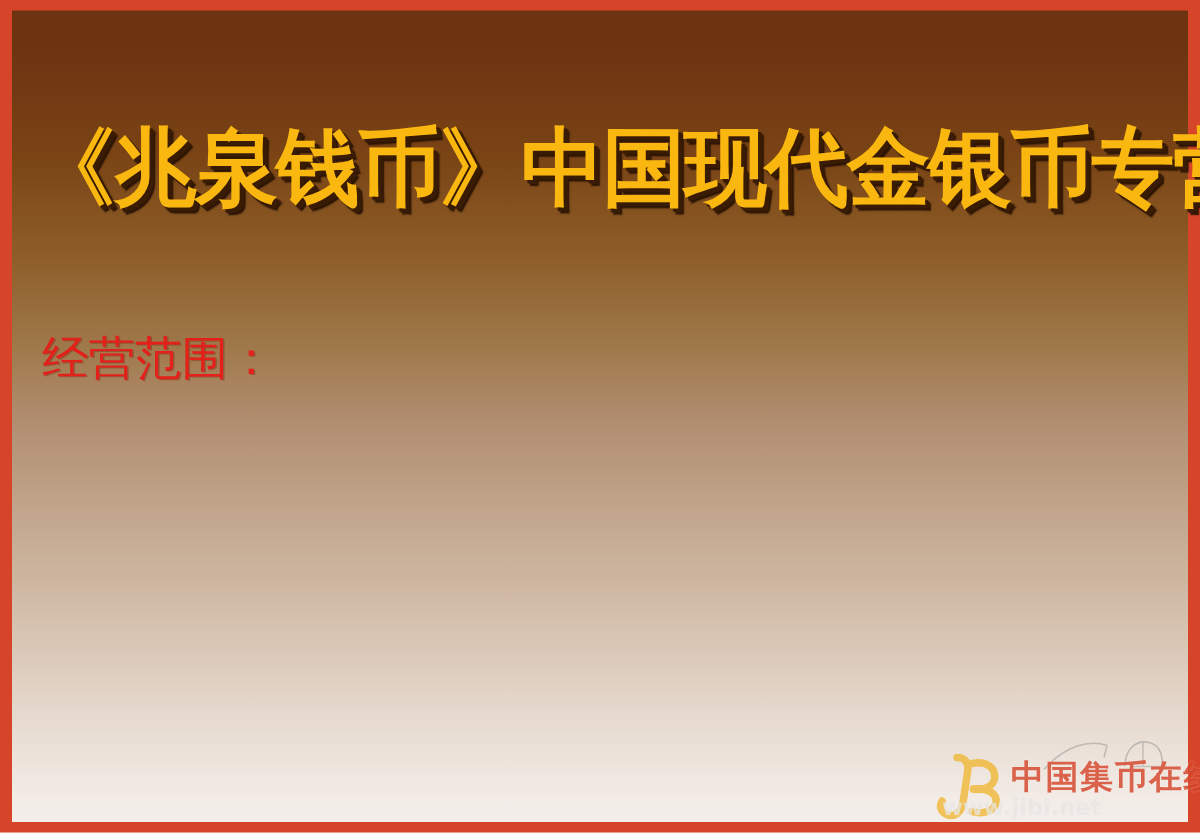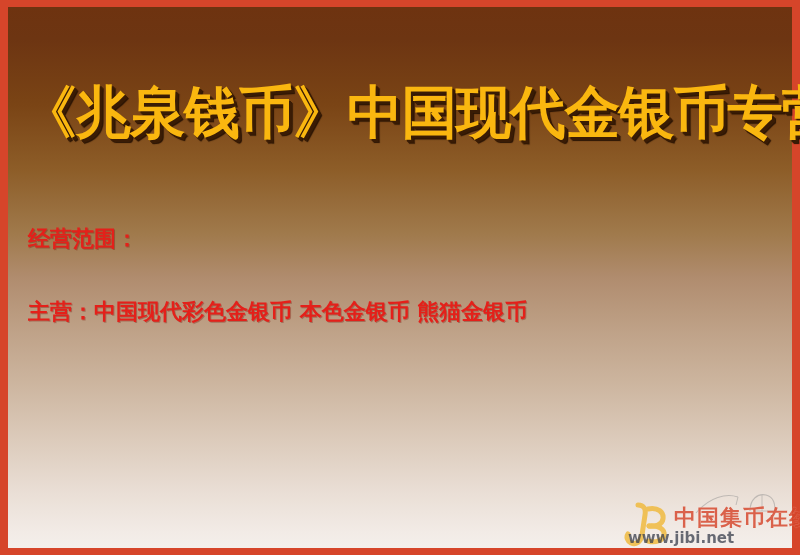--- a/index.html
+++ b/index.html
@@ -72,22 +72,22 @@
        3px 3px 0 #3a1c05,
        4px 4px 1px #2a1404,
        1px 1px 0 #7a4a08;
   }
   
   .body-line {
     position: absolute;
     left: 28px;
     z-index: 5;
     color: #e4201a;
-    font-size: 22px;
-    font-weight: bold;
+    font-size: 31px;
+    font-weight: normal;
     line-height: 34px;
     white-space: nowrap;
     font-family: "DejaVu Sans", "Liberation Sans", sans-serif;
     text-shadow: 1px 1px 0 rgba(120,20,10,0.35);
   }
   #line-scope  { top: 222px; }
   #line-main   { top: 295px; }
   #line-sub    { top: 367px; }
   #line-motto  { top: 440px; }
 
@@ -120,21 +120,21 @@
     font-family: "DejaVu Sans", "Liberation Sans", sans-serif;
     text-shadow: 0 0 1px rgba(255,255,255,0.5);
   }
   #wm-url-text {
     position: absolute;
     left: 6px;
     top: 36px;
     font-size: 15px;
     font-weight: bold;
     letter-spacing: 0px;
-    color: #0f172a;
+    color: #e5e5e5;
     white-space: nowrap;
     font-family: "DejaVu Sans", "Liberation Sans", sans-serif;
     opacity: 0.75;
   }
   #wm-sketch {
     position: absolute;
     left: 70px;
     top: -2px;
     width: 96px;
     height: 30px;
@@ -149,21 +149,20 @@
   <div id="frame-border"></div>
 
   <div id="panel"></div>
 
   <div id="title-block">
     <span id="shop-title">《兆泉钱币》中国现代金银币专营店</span>
   </div>
 
   <div class="body-line" id="line-scope">经营范围：</div>
 
-  <div class="body-line" id="line-main">主营：中国现代彩色金银币  本色金银币 熊猫金银币</div>
 
 
 
   <div id="watermark">
 
     <svg id="wm-sketch" viewBox="0 0 96 30">
       <path d="M4 22 C 18 6, 34 2, 46 6" stroke="#8a8a8a" stroke-width="1.1" fill="none"></path>
       <path d="M46 6 L 44 14" stroke="#8a8a8a" stroke-width="1" fill="none"></path>
       <path d="M58 20 C 58 8, 66 2, 74 4 C 82 6, 84 14, 82 22" stroke="#8a8a8a" stroke-width="1.1" fill="none"></path>
       <path d="M62 20 L 82 20" stroke="#8a8a8a" stroke-width="1" fill="none"></path>

